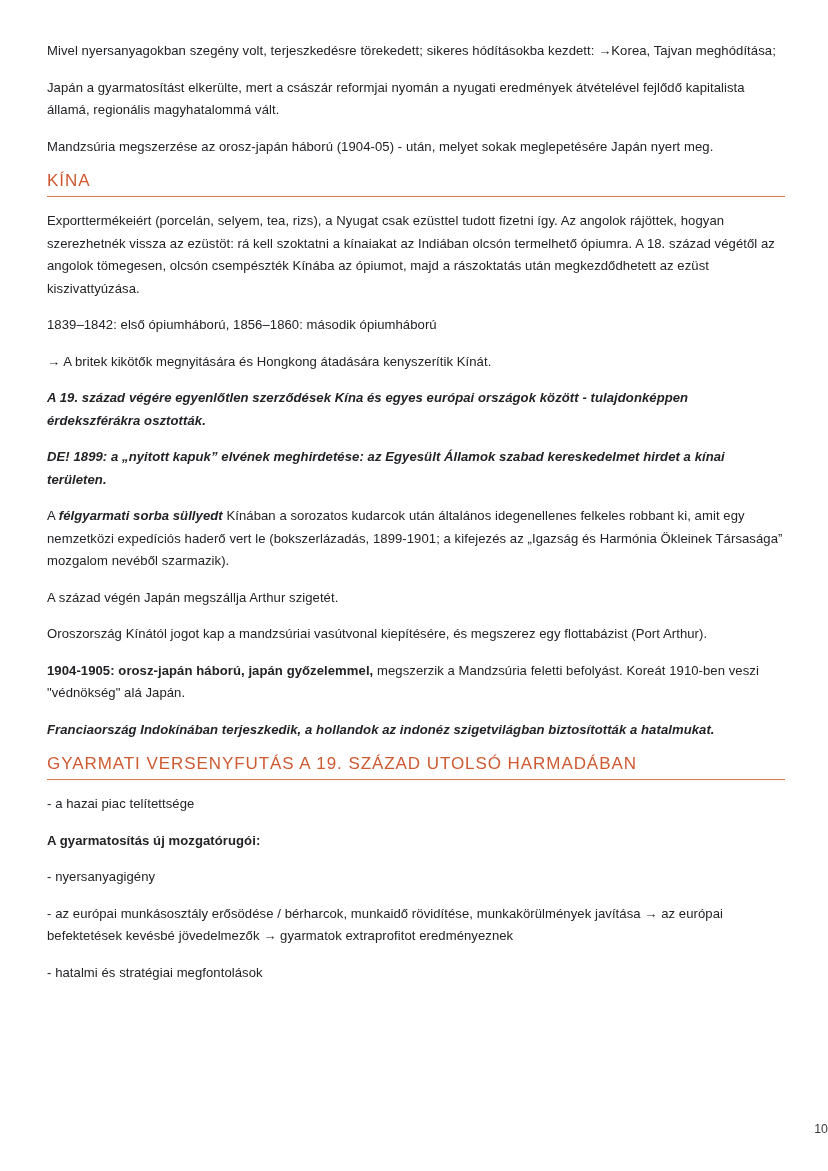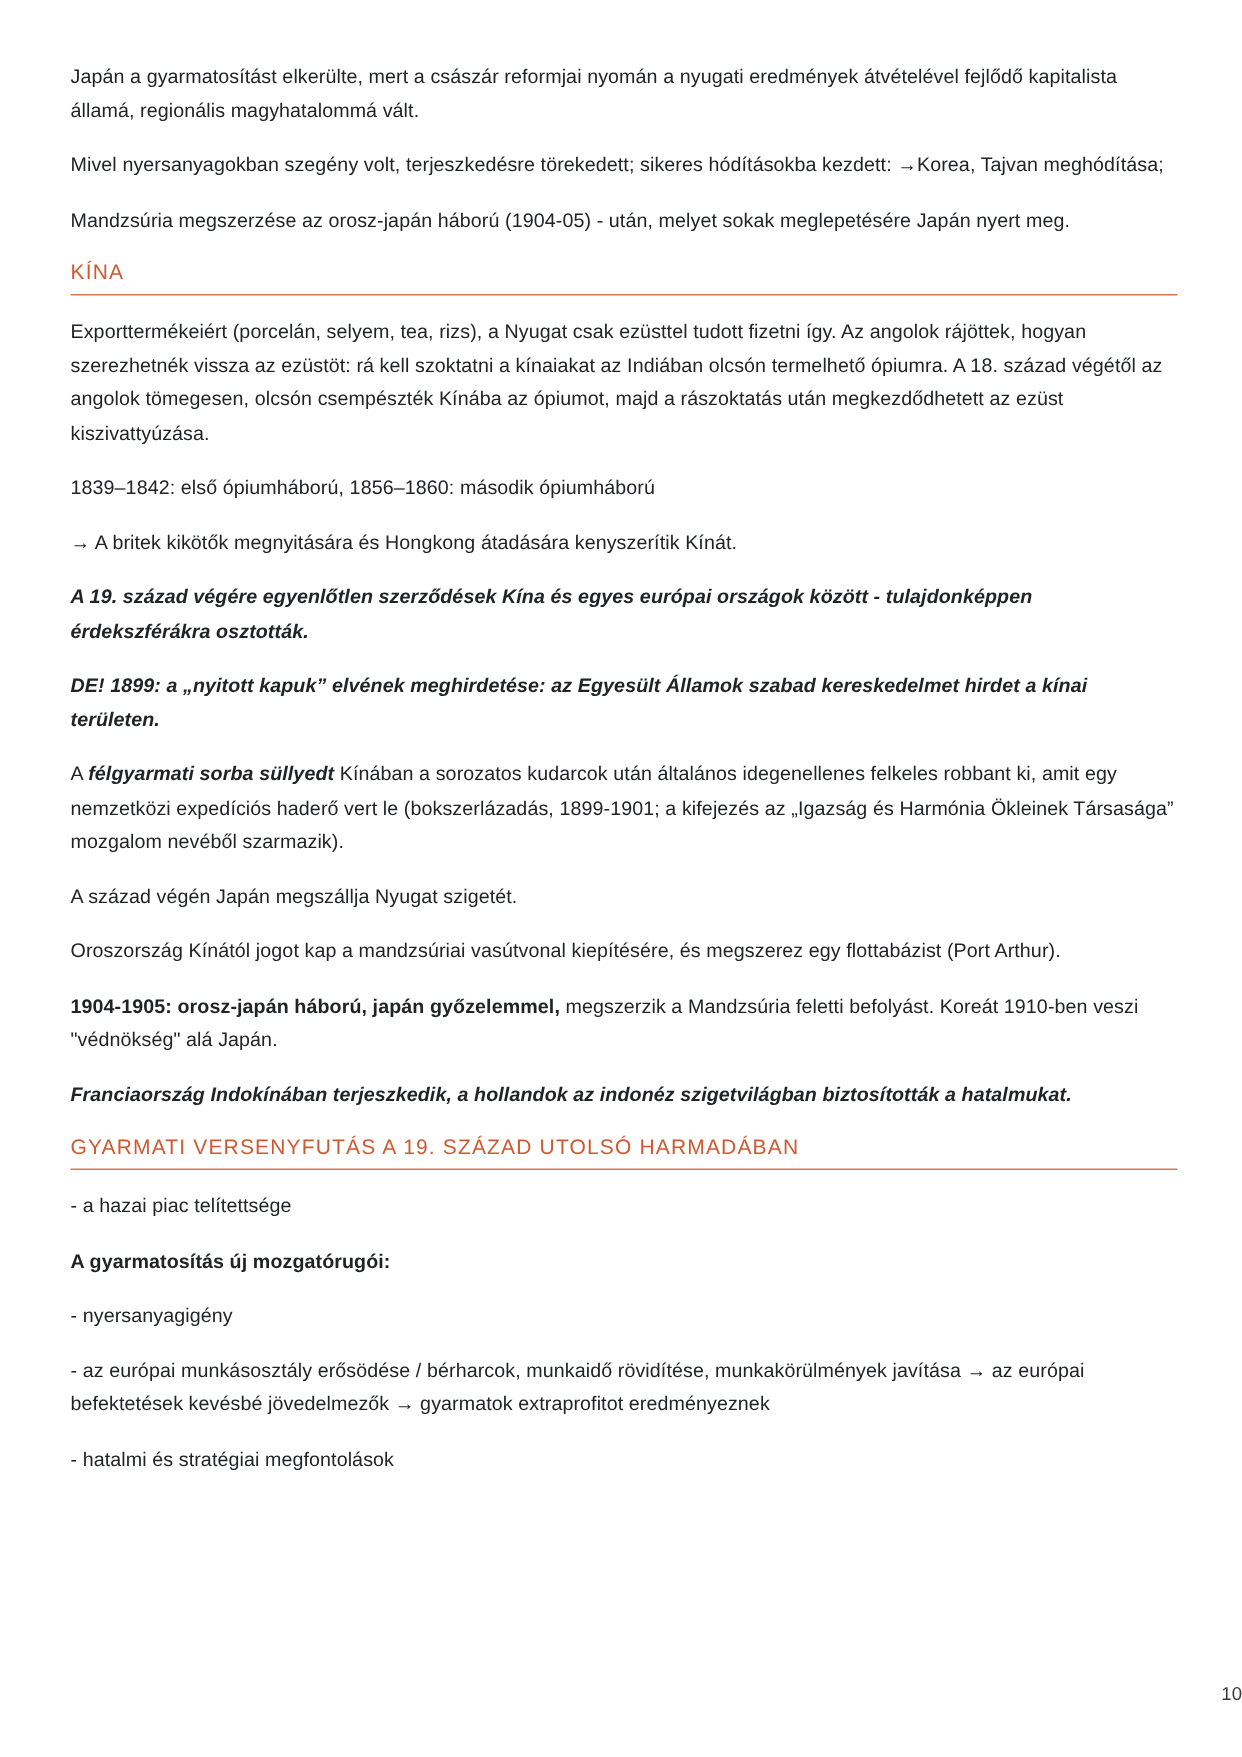--- a/index.html
+++ b/index.html
@@ -33,21 +33,21 @@
     line-height: 22.5px;
     color: #222326;
     text-align: left;
     letter-spacing: 0.005em;
   }
   .b { font-weight: bold; }
   .bi { font-weight: bold; font-style: italic; }
   h2.section-heading {
     margin: 6px 0 0 0;
     padding: 0 0 6px 0;
-    font-size: 14px;
+    font-size: 17px;
     font-weight: normal;
     letter-spacing: 0.055em;
     color: #cf5a32;
     line-height: 18px;
   }
   .rule {
     height: 0;
     border: 0;
     border-top: 1.4px solid #d9794f;
     margin: 0 0 13px 0;
@@ -65,23 +65,23 @@
     font-family: "Liberation Sans", "DejaVu Sans", sans-serif;
   }
 </style>
 </head>
 <body>
 
 <div class="page">
 
   <div class="content">
 
+    <p class="para"> Mivel nyersanyagokban szegény volt, terjeszkedésre törekedett; sikeres hódításokba kezdett:  →Korea, Tajvan meghódítása;</p>
+
     <p class="para">Japán a gyarmatosítást elkerülte, mert a császár reformjai nyomán a nyugati eredmények átvételével fejlődő kapitalista államá, regionális magyhatalommá vált.</p>
-
-    <p class="para"> Mivel nyersanyagokban szegény volt, terjeszkedésre törekedett; sikeres hódításokba kezdett:  →Korea, Tajvan meghódítása;</p>
 
     <p class="para">Mandzsúria megszerzése  az orosz-japán háború (1904-05) - után, melyet sokak meglepetésére Japán nyert meg.</p>
 
     <div class="heading-block">
       <h2 class="section-heading">KÍNA</h2>
       <hr class="rule">
     </div>
 
 
 
@@ -90,21 +90,21 @@
     <p class="para">1839–1842: első ópiumháború, 1856–1860: második ópiumháború</p>
 
     <p class="para">→ A britek kikötők megnyitására és Hongkong átadására kenyszerítik Kínát.</p>
 
     <p class="para bi">A 19. század végére egyenlőtlen szerződések Kína és egyes európai országok között - tulajdonképpen érdekszférákra osztották.</p>
 
     <p class="para bi">DE! 1899: a „nyitott kapuk” elvének meghirdetése: az Egyesült Államok szabad kereskedelmet hirdet a kínai területen.</p>
 
     <p class="para"><span>A </span><span class="bi">félgyarmati sorba süllyedt</span><span> Kínában a sorozatos kudarcok után általános idegenellenes felkeles robbant ki, amit egy nemzetközi expedíciós haderő vert le (bokszerlázadás, 1899-1901; a kifejezés az „Igazság és Harmónia Ökleinek Társasága” mozgalom nevéből szarmazik).</span></p>
 
-    <p class="para">A század végén Japán megszállja Nyugat szigetét.</p>
+    <p class="para">A század végén Japán megszállja Arthur szigetét.</p>
 
     <p class="para">Oroszország Kínától jogot kap a mandzsúriai vasútvonal kiepítésére, és megszerez egy flottabázist (Port Arthur).</p>
 
     <p class="para"><span class="b">1904-1905: orosz-japán háború, japán győzelemmel,</span><span> megszerzik a Mandzsúria feletti befolyást. Koreát 1910-ben veszi "védnökség" alá Japán.</span></p>
 
     <p class="para bi"> Franciaország Indokínában terjeszkedik, a hollandok az indonéz szigetvilágban biztosították a hatalmukat.</p>
 
 
 
     <div class="heading-block">

